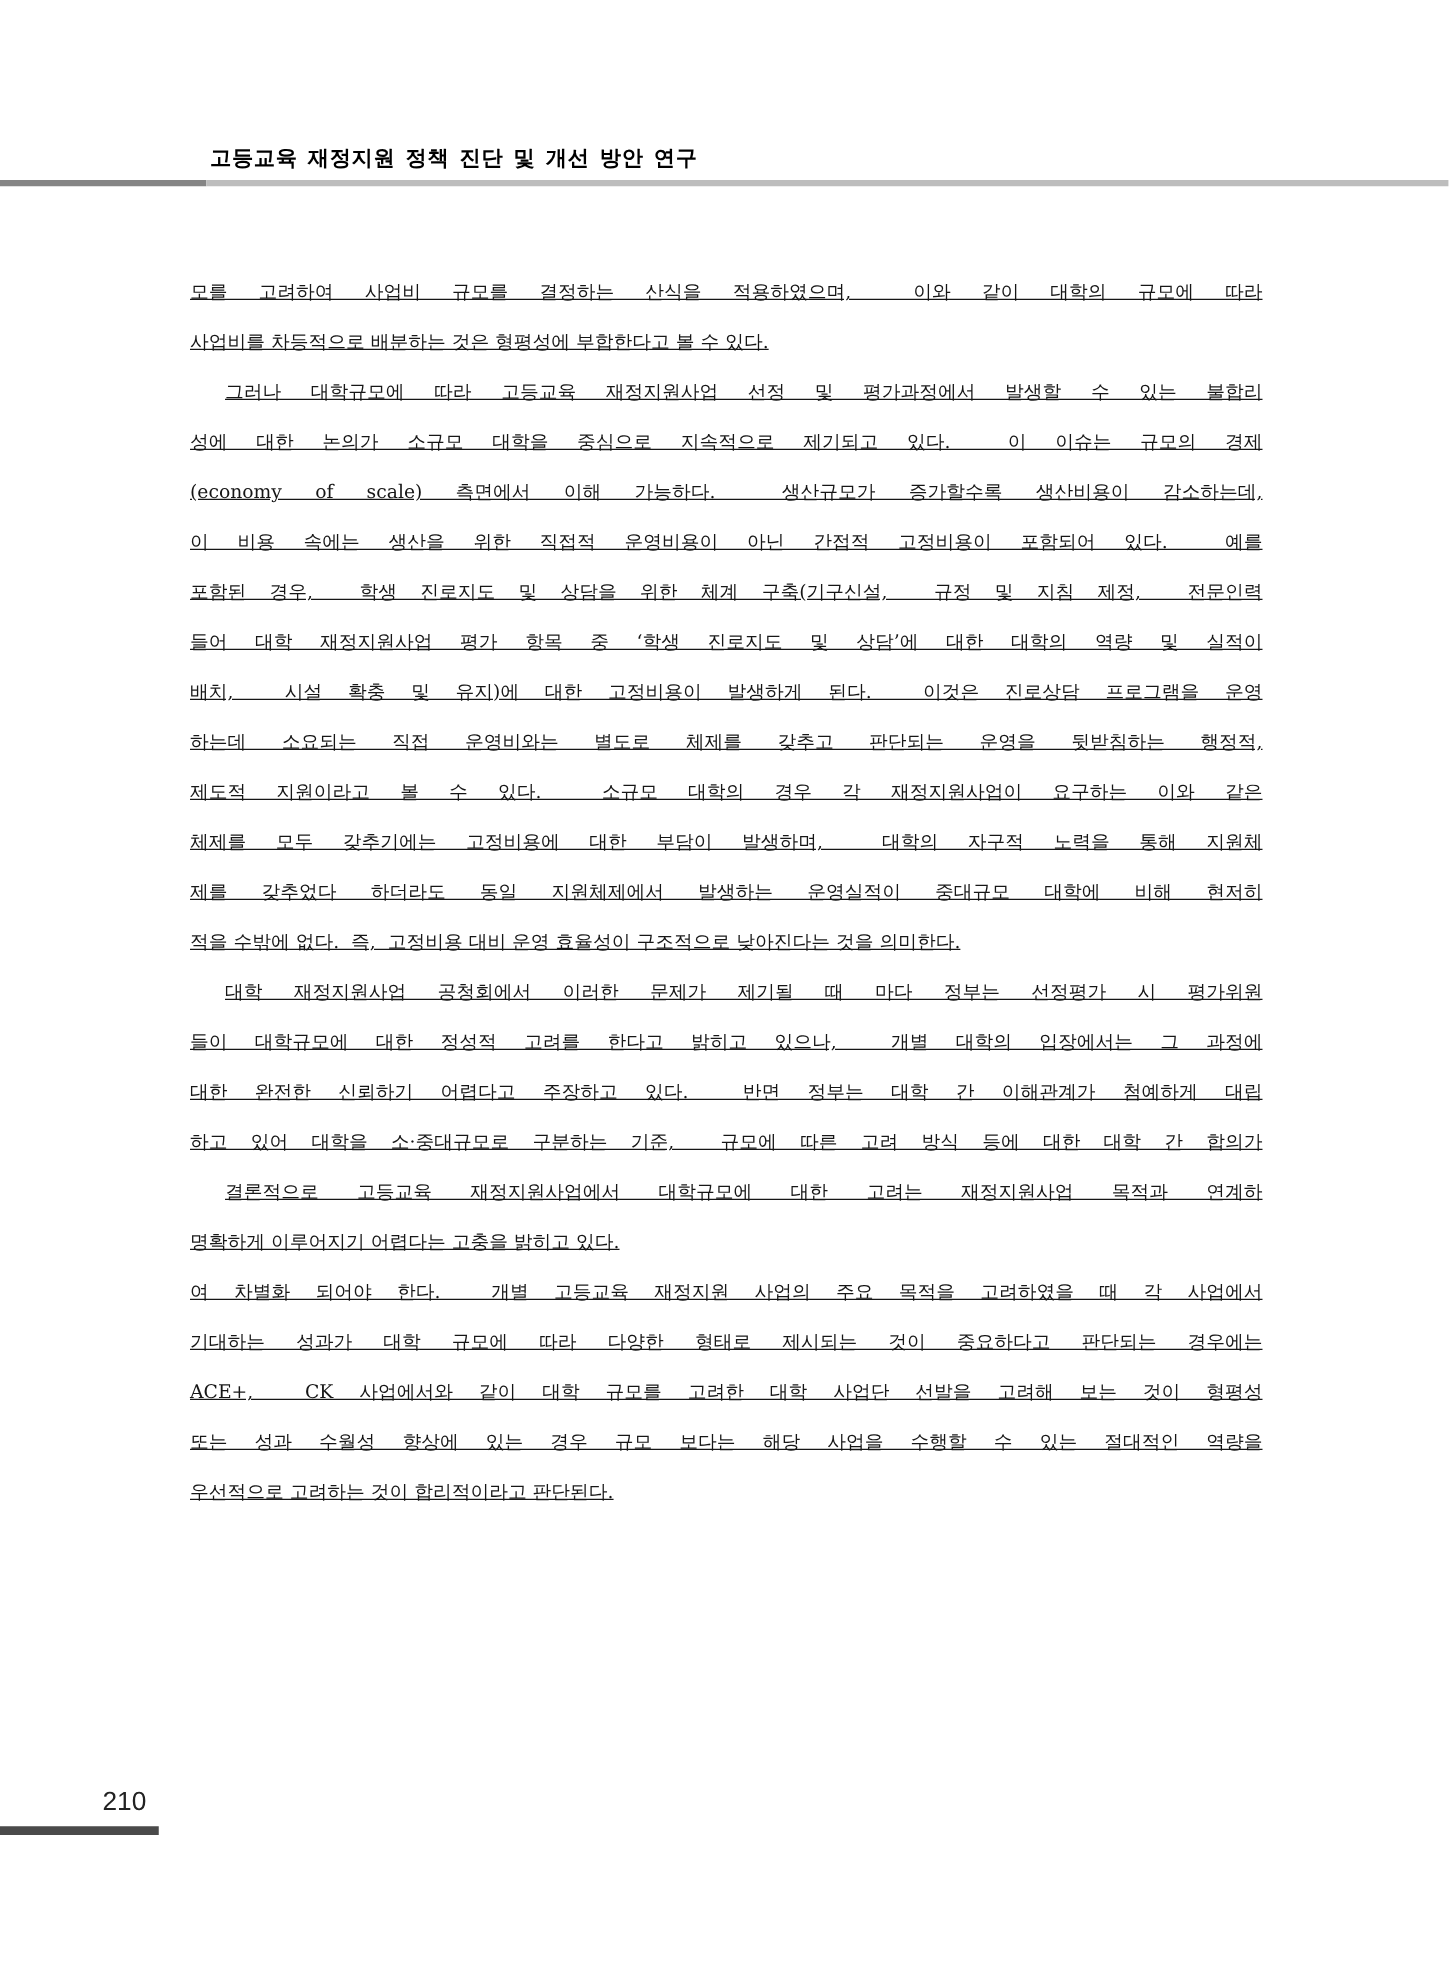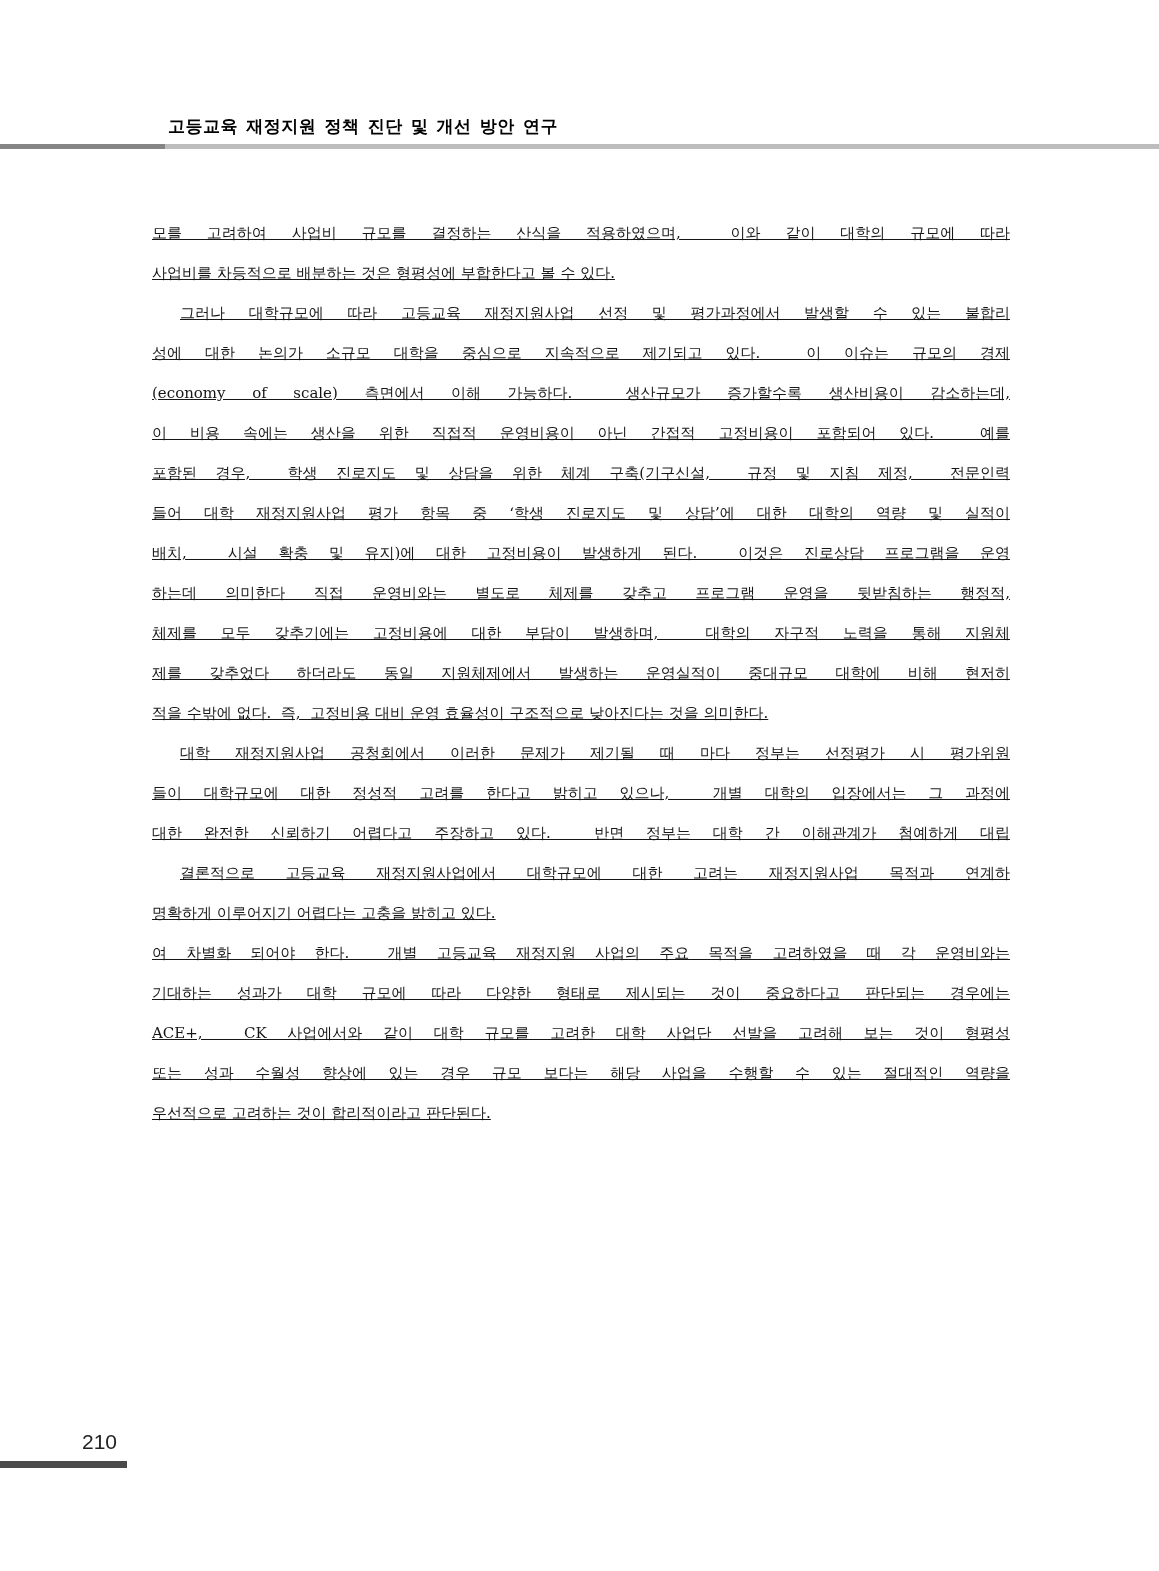--- a/index.html
+++ b/index.html
@@ -108,30 +108,32 @@
   <div class="body-text">
       <div class="text-line">모를 고려하여 사업비 규모를 결정하는 산식을 적용하였으며,  이와 같이 대학의 규모에 따라</div>
       <div class="text-line para-last">사업비를 차등적으로 배분하는 것은 형평성에 부합한다고 볼 수 있다.</div>
       <div class="text-line para-first">그러나 대학규모에 따라 고등교육 재정지원사업 선정 및 평가과정에서 발생할 수 있는 불합리</div>
       <div class="text-line">성에 대한 논의가 소규모 대학을 중심으로 지속적으로 제기되고 있다.  이 이슈는 규모의 경제</div>
       <div class="text-line">(economy of scale) 측면에서 이해 가능하다.  생산규모가 증가할수록 생산비용이 감소하는데,</div>
       <div class="text-line">이 비용 속에는 생산을 위한 직접적 운영비용이 아닌 간접적 고정비용이 포함되어 있다.  예를</div>
       <div class="text-line">포함된 경우,  학생 진로지도 및 상담을 위한 체계 구축(기구신설,  규정 및 지침 제정,  전문인력</div>
       <div class="text-line">들어 대학 재정지원사업 평가 항목 중 ‘학생 진로지도 및 상담’에 대한 대학의 역량 및 실적이</div>
       <div class="text-line">배치,  시설 확충 및 유지)에 대한 고정비용이 발생하게 된다.  이것은 진로상담 프로그램을 운영</div>
-      <div class="text-line">하는데 의미한다 직접 운영비와는 별도로 체제를 갖추고 프로그램 운영을 뒷받침하는 행정적,</div>
+      <div class="text-line">하는데 소요되는 직접 운영비와는 별도로 체제를 갖추고 판단되는 운영을 뒷받침하는 행정적,</div>
+      <div class="text-line">제도적 지원이라고 볼 수 있다.  소규모 대학의 경우 각 재정지원사업이 요구하는 이와 같은</div>
       <div class="text-line">체제를 모두 갖추기에는 고정비용에 대한 부담이 발생하며,  대학의 자구적 노력을 통해 지원체</div>
       <div class="text-line">제를 갖추었다 하더라도 동일 지원체제에서 발생하는 운영실적이 중대규모 대학에 비해 현저히</div>
       <div class="text-line para-last">적을 수밖에 없다.  즉,  고정비용 대비 운영 효율성이 구조적으로 낮아진다는 것을 의미한다.</div>
       <div class="text-line para-first">대학 재정지원사업 공청회에서 이러한 문제가 제기될 때 마다 정부는 선정평가 시 평가위원</div>
       <div class="text-line">들이 대학규모에 대한 정성적 고려를 한다고 밝히고 있으나,  개별 대학의 입장에서는 그 과정에</div>
       <div class="text-line">대한 완전한 신뢰하기 어렵다고 주장하고 있다.  반면 정부는 대학 간 이해관계가 첨예하게 대립</div>
+      <div class="text-line">하고 있어 대학을 소·중대규모로 구분하는 기준,  규모에 따른 고려 방식 등에 대한 대학 간 합의가</div>
       <div class="text-line para-first">결론적으로 고등교육 재정지원사업에서 대학규모에 대한 고려는 재정지원사업 목적과 연계하</div>
       <div class="text-line para-last">명확하게 이루어지기 어렵다는 고충을 밝히고 있다.</div>
-      <div class="text-line">여 차별화 되어야 한다.  개별 고등교육 재정지원 사업의 주요 목적을 고려하였을 때 각 운영비와는</div>
+      <div class="text-line">여 차별화 되어야 한다.  개별 고등교육 재정지원 사업의 주요 목적을 고려하였을 때 각 사업에서</div>
       <div class="text-line">기대하는 성과가 대학 규모에 따라 다양한 형태로 제시되는 것이 중요하다고 판단되는 경우에는</div>
       <div class="text-line">ACE+,  CK 사업에서와 같이 대학 규모를 고려한 대학 사업단 선발을 고려해 보는 것이 형평성</div>
       <div class="text-line">또는 성과 수월성 향상에 있는 경우 규모 보다는 해당 사업을 수행할 수 있는 절대적인 역량을</div>
       <div class="text-line para-last">우선적으로 고려하는 것이 합리적이라고 판단된다.</div>
     </div>
 
   <div class="page-number">210</div>
 
   <div class="footer-bar"></div>
 

